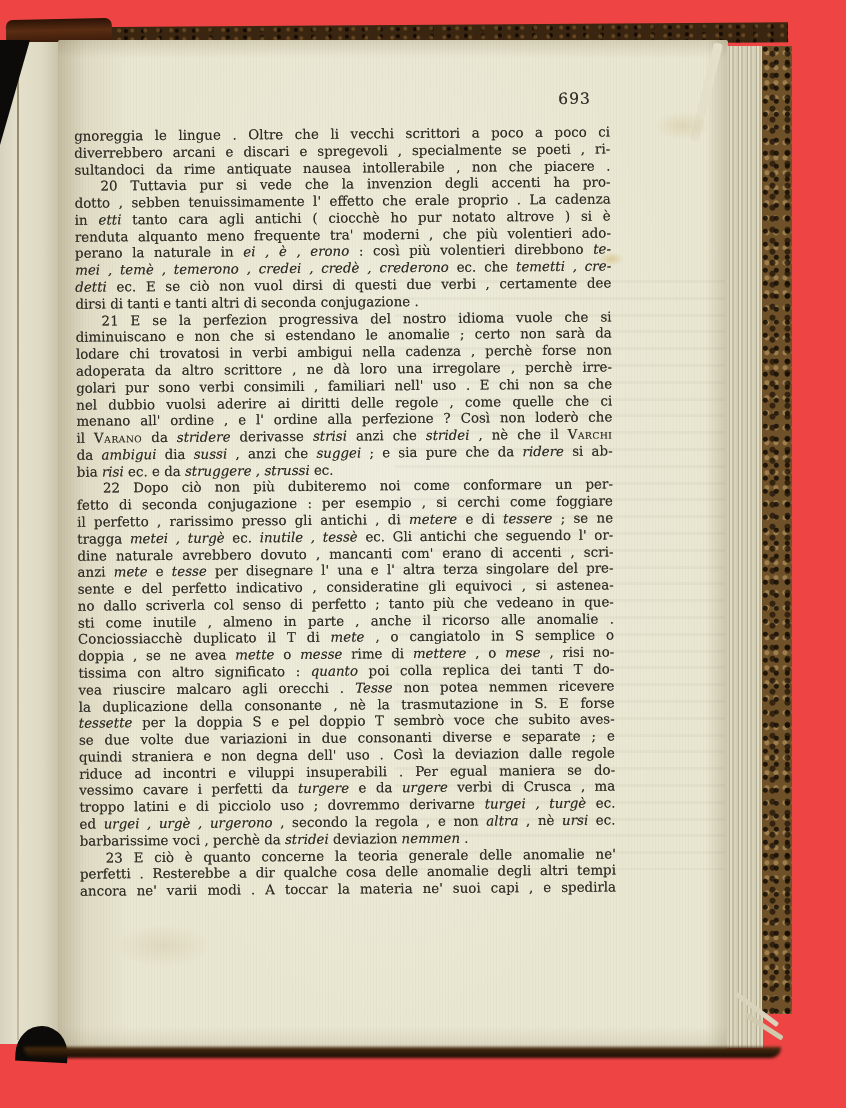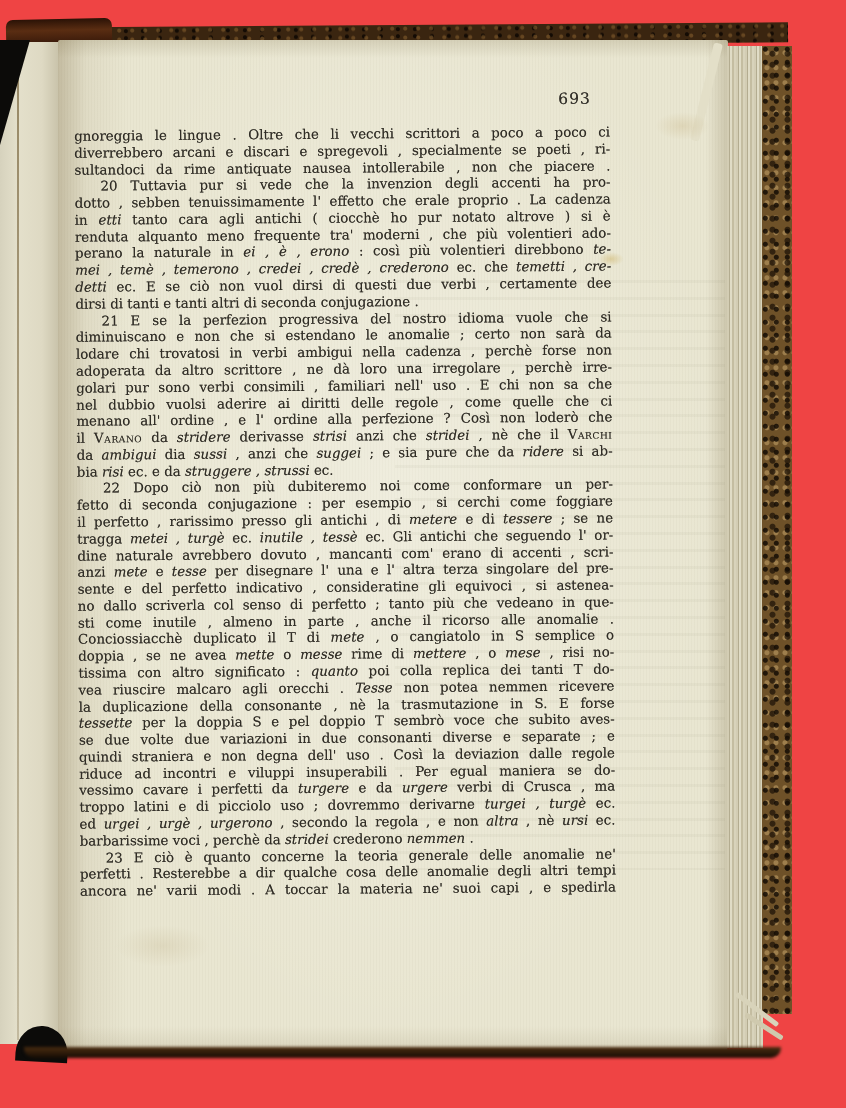--- a/index.html
+++ b/index.html
@@ -131,20 +131,20 @@
         <div class="tline"><span>tissima con altro significato : </span><span class="it">quanto</span><span> poi colla replica dei tanti T do-</span></div>
         <div class="tline"><span>vea riuscire malcaro agli orecchi . </span><span class="it">Tesse</span><span> non potea nemmen ricevere</span></div>
         <div class="tline"><span>la duplicazione della consonante , nè la trasmutazione in S. E forse</span></div>
         <div class="tline"><span class="it">tessette</span><span> per la doppia S e pel doppio T sembrò voce che subito aves-</span></div>
         <div class="tline"><span>se due volte due variazioni in due consonanti diverse e separate ; e</span></div>
         <div class="tline"><span>quindi straniera e non degna dell' uso . Così la deviazion dalle regole</span></div>
         <div class="tline"><span>riduce ad incontri e viluppi insuperabili . Per egual maniera se do-</span></div>
         <div class="tline"><span>vessimo cavare i perfetti da </span><span class="it">turgere</span><span> e da </span><span class="it">urgere</span><span> verbi di Crusca , ma</span></div>
         <div class="tline"><span>troppo latini e di picciolo uso ; dovremmo derivarne </span><span class="it">turgei , turgè</span><span> ec.</span></div>
         <div class="tline"><span>ed </span><span class="it">urgei , urgè , urgerono</span><span> , secondo la regola , e non </span><span class="it">altra</span><span> , nè </span><span class="it">ursi</span><span> ec.</span></div>
-        <div class="tline tlast"><span>barbarissime voci , perchè da </span><span class="it">stridei</span><span> crederono </span><span class="it">nemmen</span><span> .</span></div>
+        <div class="tline tlast"><span>barbarissime voci , perchè da </span><span class="it">stridei</span><span> deviazion </span><span class="it">nemmen</span><span> .</span></div>
         <div class="tline tind"><span>23 E ciò è quanto concerne la teoria generale delle anomalie ne'</span></div>
         <div class="tline"><span>perfetti . Resterebbe a dir qualche cosa delle anomalie degli altri tempi</span></div>
         <div class="tline"><span>ancora ne' varii modi . A toccar la materia ne' suoi capi , e spedirla</span></div>
       </div>
   </div>
 
 </div>
 
 </body></html>

